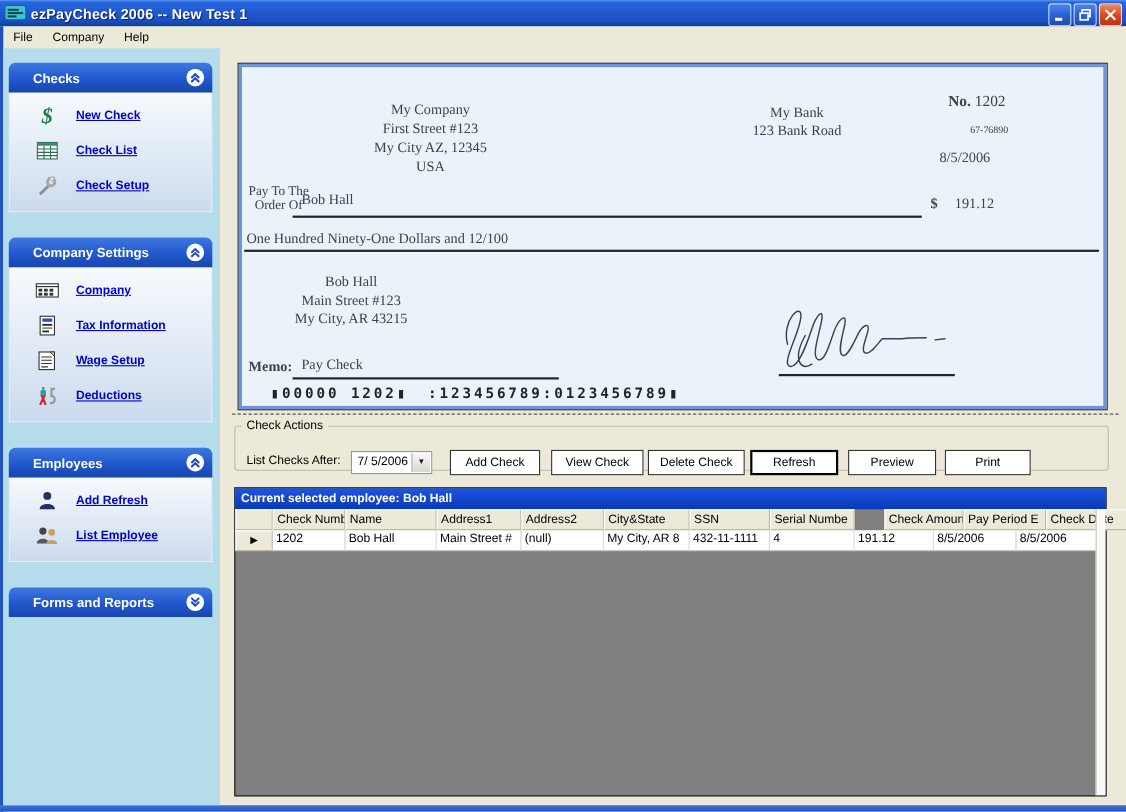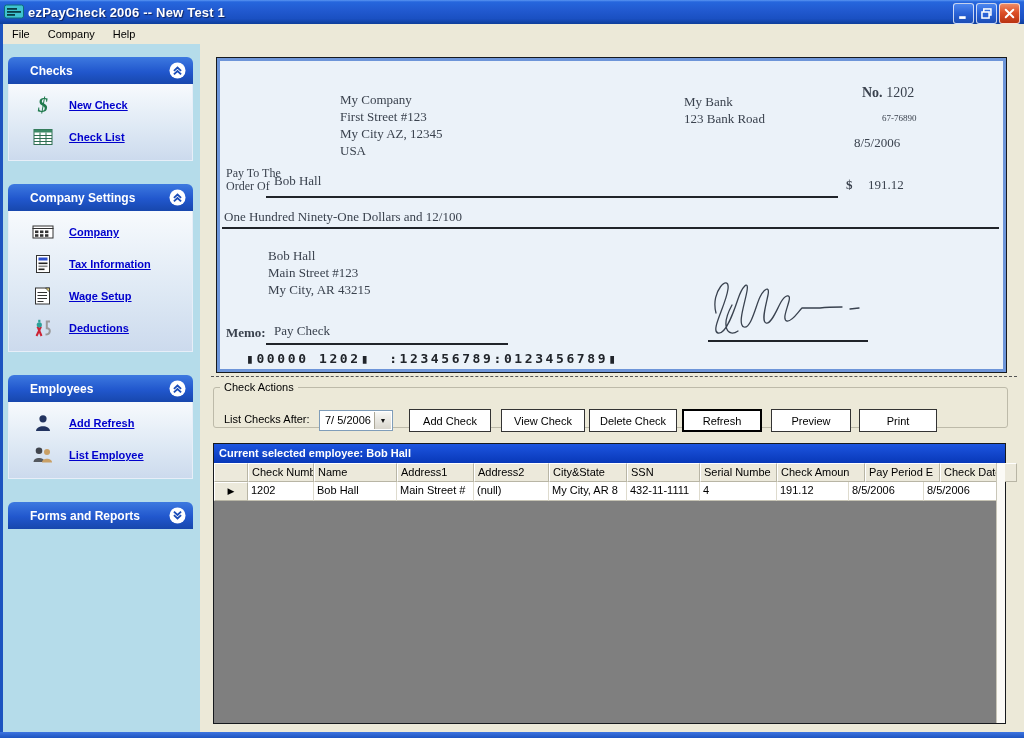--- a/index.html
+++ b/index.html
@@ -47,21 +47,21 @@
   .sb-item{height:32px;display:flex;align-items:center;}
   .sb-ic{width:26px;height:22px;margin:0 13px 0 21px;display:inline-flex;align-items:center;justify-content:center;}
   .sb-ic svg{width:22px;height:20px;}
   .sb-link{font-size:11px;font-weight:bold;color:#0000cc;text-decoration:underline;cursor:pointer;}
   
   .check-panel{position:absolute;left:216px;top:57px;width:789px;height:314px;border:1px solid #16191d;background:#ebf2f9;}
   .check-inner{
     position:absolute;inset:0;border:3px solid #6d95d9;
     font-family:"Liberation Serif",serif;color:#3a424e;font-size:13px;
   }
-  .abs{position:absolute;}
+  .abs{position:absolute;text-align:center;}
   .ck-line{line-height:17px;}
   .ck-bold{font-weight:bold;}
   .u2{border-top:2px solid #20242a;height:0;}
   .fraction{font-size:9px;}
   .paytothe{font-weight:normal;font-size:12px;line-height:13px;}
   .micr{
     font-family:"DejaVu Sans Mono","DejaVu Sans",monospace;font-weight:bold;
     font-size:13px;letter-spacing:2.6px;color:#20242a;white-space:nowrap;
   }
   .micr-gap{display:inline-block;width:18px;}
@@ -181,20 +181,30 @@
               <rect x="1" y="2.5" width="18" height="3" fill="#3c8a66"></rect>
               <line x1="1" y1="8.5" x2="19" y2="8.5" stroke="#2f6f52"></line>
               <line x1="1" y1="11.5" x2="19" y2="11.5" stroke="#2f6f52"></line>
               <line x1="1" y1="14.5" x2="19" y2="14.5" stroke="#2f6f52"></line>
               <line x1="7" y1="5.5" x2="7" y2="17.5" stroke="#2f6f52"></line>
               <line x1="13" y1="5.5" x2="13" y2="17.5" stroke="#2f6f52"></line>
             </svg>
           </span>
           <a class="sb-link">Check List</a>
         </div>
+        <div class="sb-item">
+          <span class="sb-ic">
+            <svg viewBox="0 0 20 20">
+              <path d="M4 17 L11 10" stroke="#8d8d8d" stroke-width="2.6" stroke-linecap="round"></path>
+              <circle cx="13.5" cy="6.5" r="3.4" fill="none" stroke="#a8a8a8" stroke-width="2.6"></circle>
+              <path d="M11 2.5 L16.5 1.8 L15.2 6.2 Z" fill="#ececec" stroke="#8d8d8d" stroke-width="0.6"></path>
+            </svg>
+          </span>
+          <a class="sb-link">Check Setup</a>
+        </div>
       </div>
     </div>
     <div class="sb-panel">
       <div class="sb-hd">
         <span class="sb-title">Company Settings</span>
         <span class="sb-chev">
           <svg viewBox="0 0 18 18">
             <circle cx="9" cy="9" r="8.5" fill="#fff"></circle>
             <path d="M5.2 9.4 L9 5.8 L12.8 9.4" stroke="#1a4cb8" stroke-width="1.9" fill="none"></path>
             <path d="M5.2 13.2 L9 9.6 L12.8 13.2" stroke="#1a4cb8" stroke-width="1.9" fill="none"></path>
@@ -372,21 +382,21 @@
   <div class="grid-caption">Current selected employee: Bob Hall</div>
   <div class="grid-header-row">
       <div class="gcell ghead" style="width: 34px;"></div>
       <div class="gcell ghead" style="width: 66px;">Check Numb</div>
       <div class="gcell ghead" style="width: 83px;">Name</div>
       <div class="gcell ghead" style="width: 77px;">Address1</div>
       <div class="gcell ghead" style="width: 75px;">Address2</div>
       <div class="gcell ghead" style="width: 78px;">City&amp;State</div>
       <div class="gcell ghead" style="width: 73px;">SSN</div>
       <div class="gcell ghead" style="width: 77px;">Serial Numbe</div>
-      <div class="gcell ghead" style="width: 88px;">Check Amoun</div>
+      <div class="gcell ghead" style="width: 72px; margin-left: 27px;">Check Amoun</div>
       <div class="gcell ghead" style="width: 75px;">Pay Period E</div>
       <div class="gcell ghead" style="width: 77px;">Check Date</div>
     </div>
   <div>
       <div class="grow">
         <div class="gcell gsel" style="width: 34px;">▶</div>
         <div class="gcell gdata" style="width: 66px;">1202</div>
         <div class="gcell gdata" style="width: 83px;">Bob Hall</div>
         <div class="gcell gdata" style="width: 77px;">Main Street #</div>
         <div class="gcell gdata" style="width: 75px;">(null)</div>

